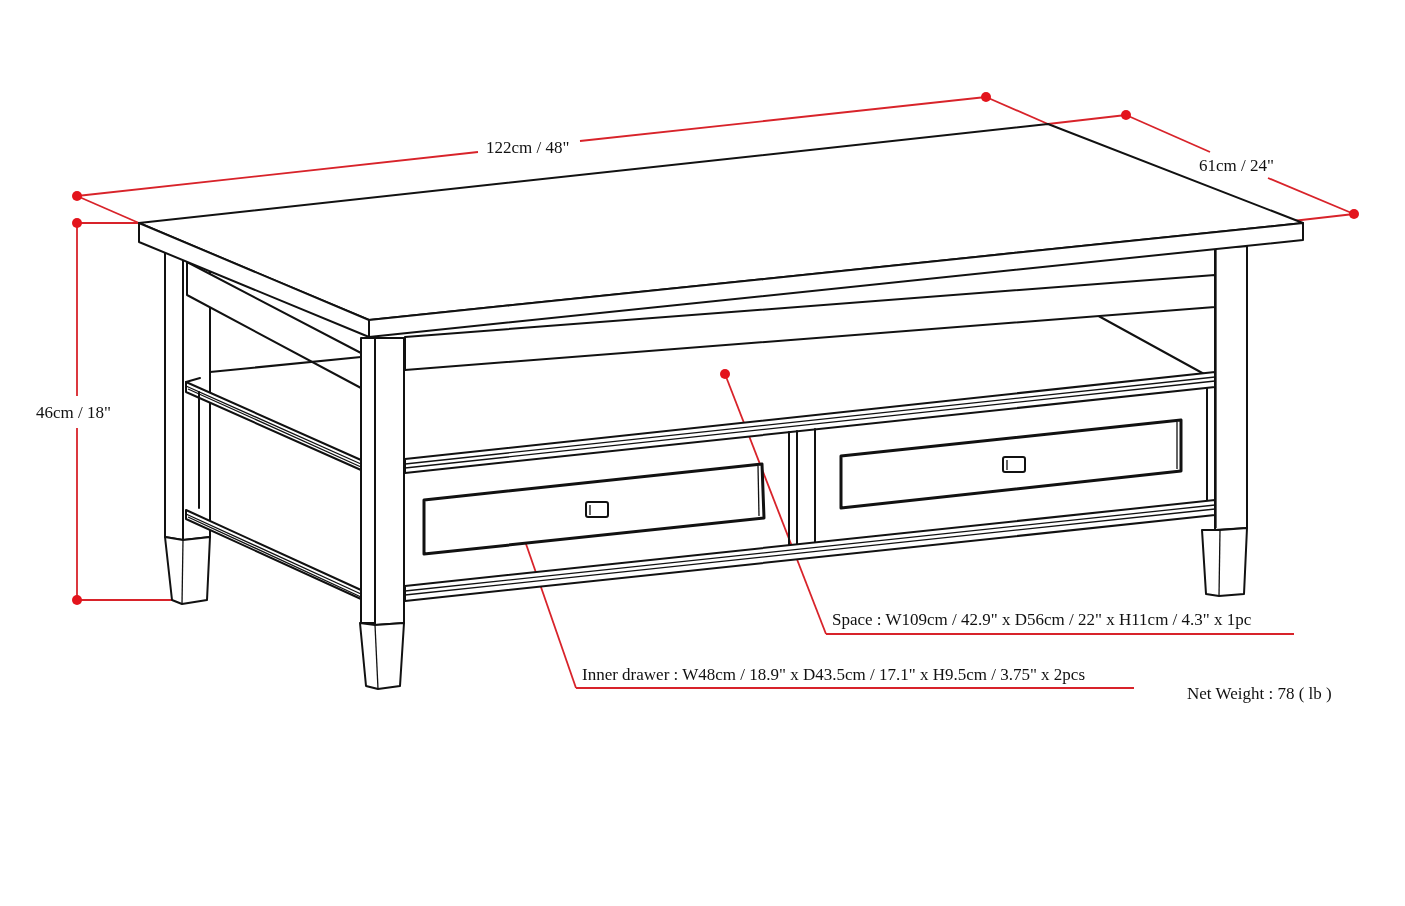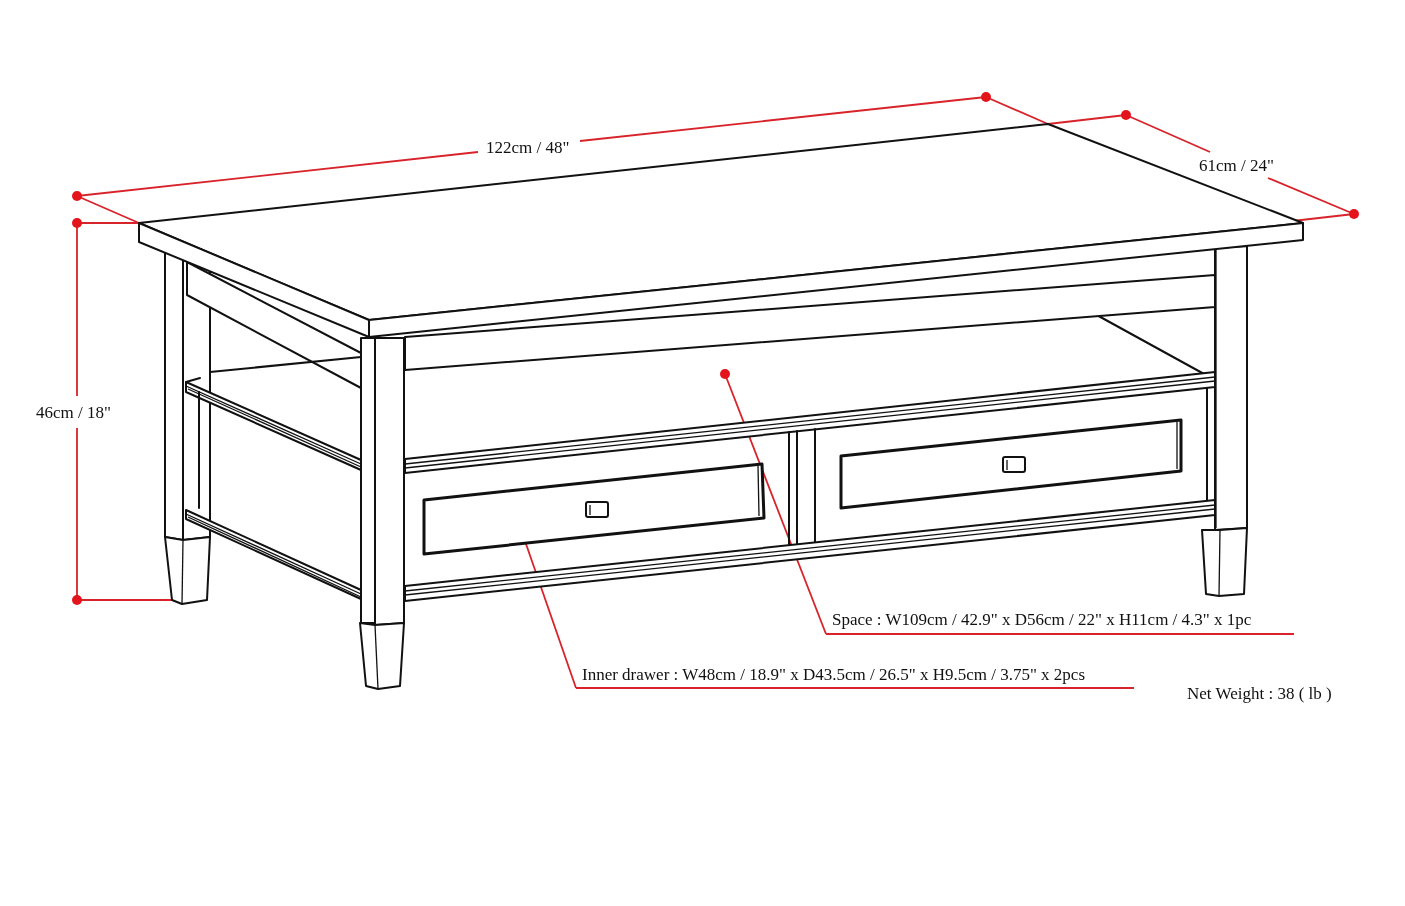--- a/index.html
+++ b/index.html
@@ -153,17 +153,17 @@
   </svg>
 
   <div class="lbl" style="left:486px; top:139px;">122cm / 48"</div>
 
   <div class="lbl" style="left:1199px; top:157px;">61cm / 24"</div>
 
   <div class="lbl" style="left:36px; top:404px;">46cm / 18"</div>
 
   <div class="lbl" style="left:832px; top:611px;">Space : W109cm / 42.9" x D56cm / 22" x H11cm / 4.3" x 1pc</div>
 
-  <div class="lbl" style="left:582px; top:666px;">Inner drawer : W48cm / 18.9" x D43.5cm / 26.5" x H9.5cm / 3.75" x 2pcs</div>
+  <div class="lbl" style="left:582px; top:666px;">Inner drawer : W48cm / 18.9" x D43.5cm / 17.1" x H9.5cm / 3.75" x 2pcs</div>
 
-  <div class="lbl" style="left:1187px; top:685px;">Net Weight : 38 ( lb )</div>
+  <div class="lbl" style="left:1187px; top:685px;">Net Weight : 78 ( lb )</div>
 
 </div>
 
 </body></html>

